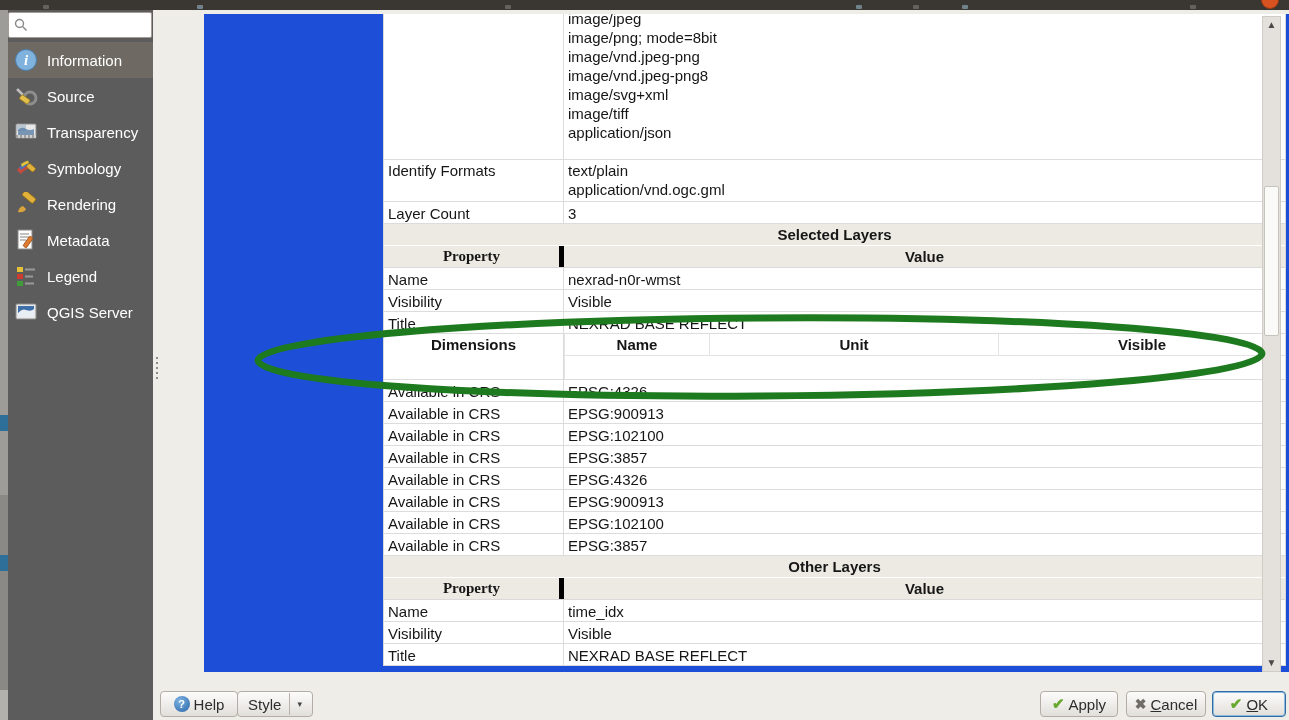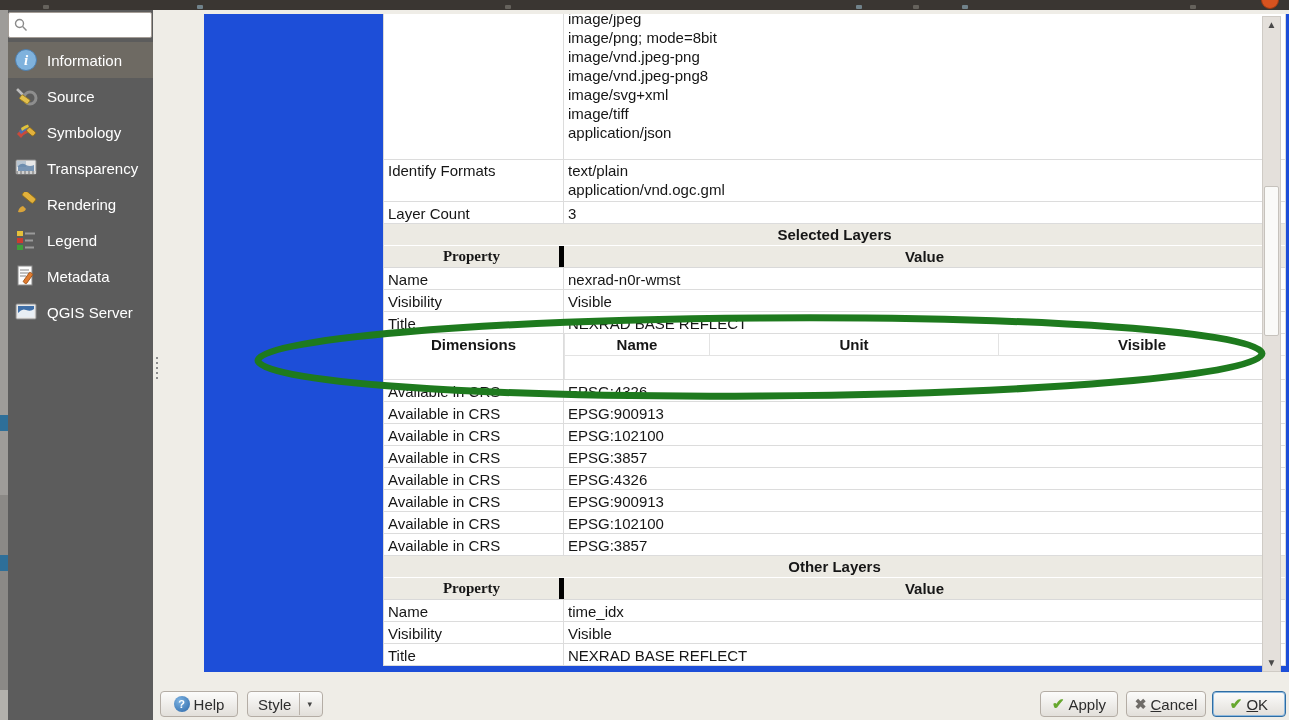--- a/index.html
+++ b/index.html
@@ -70,21 +70,21 @@
   .vthumb { position:absolute; left:1px; top:169px; width:15px; height:150px; background:#fafaf8;
             border:1px solid #c6c2bc; border-radius:2px; }
 
   
   .footer { position:absolute; left:153px; top:688px; width:1136px; height:32px; background:#efede7; z-index:5; }
   .btn { position:absolute; top:3px; height:26px; border:1px solid #b4ada5; border-radius:4px;
          background:linear-gradient(#fcfcfb,#e2dfda); color:#2d2d2d; font-size:15px;
          display:flex; align-items:center; justify-content:center; gap:4px; cursor:default;
          font-family:"Liberation Sans",sans-serif; }
   .btn-help   { left:7px;    width:78px; }
-  .btn-style  { left:94px;   width:76px; }
+  .btn-style  { left:84px;   width:76px; }
   .btn-apply  { left:887px;  width:78px; }
   .btn-cancel { left:973px;  width:80px; }
   .btn-ok     { left:1059px; width:74px; border:1px solid #2e6da4; box-shadow:0 0 0 1px #8fb9dd inset; }
   .glyph-check { color:#67a82f; font-weight:bold; font-size:15px; }
   .glyph-x { color:#6f6c68; font-weight:bold; font-size:14px; }
   .help-q { width:16px; height:16px; border-radius:50%; background:radial-gradient(circle at 35% 30%, #7db3e2, #2a66a8);
             color:#fff; font-size:11px; font-weight:bold; text-align:center; line-height:16px; }
   .style-caret { font-size:9px; color:#444; border-left:1px solid #b9b2aa; padding-left:7px; margin-left:4px; line-height:22px; }
   .accel { text-decoration:underline; }
 
@@ -132,30 +132,20 @@
         <span>Information</span>
       </div>
 
       <div class="nav-item">
         <svg class="nicon" viewBox="0 0 24 24">
           <path d="M4 4 L10 10 L8 12 L2 6 Z" fill="#bdbdbd" stroke="#7d7d7d" stroke-width="0.8"></path>
           <circle cx="16" cy="14" r="6" fill="none" stroke="#8e8e8e" stroke-width="3"></circle>
           <rect x="6" y="13" width="10" height="5" rx="1" transform="rotate(35 11 15)" fill="#e3c04c" stroke="#9a7c1e" stroke-width="0.8"></rect>
         </svg>
         <span>Source</span>
-      </div>
-
-      <div class="nav-item">
-        <svg class="nicon" viewBox="0 0 24 24">
-          <path d="M3 14 q4 -5 9 -6 l3 4 q-5 2 -8 6 z" fill="#c94a3c"></path>
-          <path d="M5 11 q4 -4 8 -5 l2 3 q-5 2 -8 5 z" fill="#4a6fb3"></path>
-          <path d="M7 8 q4 -3 7 -3.5 l1 2.5 q-4 1.5 -7 4 z" fill="#e0c23a"></path>
-          <rect x="13" y="9" width="9" height="5" rx="1.5" transform="rotate(40 17 11)" fill="#e2b13c" stroke="#8f6c14" stroke-width="0.8"></rect>
-        </svg>
-        <span>Symbology</span>
       </div>
 
       <div class="nav-item">
         <svg class="nicon" viewBox="0 0 24 24">
           <rect x="2" y="4" width="20" height="14" rx="1" fill="#e8e8e8" stroke="#8a8a8a"></rect>
           <rect x="3" y="5" width="9" height="6" fill="#b9c6d2"></rect>
           <path d="M4 10 q4 -4 8 -1 q4 2 8 0 v6 h-16 z" fill="#5b7fa6" opacity="0.8"></path>
           <rect x="2" y="15" width="20" height="3" fill="#d0d0d0"></rect>
           <g stroke="#6f6f6f" stroke-width="1">
               <line x1="3" y1="18" x2="3" y2="15"></line>
@@ -163,51 +153,61 @@
               <line x1="11" y1="18" x2="11" y2="15"></line>
               <line x1="15" y1="18" x2="15" y2="15"></line>
               <line x1="19" y1="18" x2="19" y2="15"></line>
             </g>
         </svg>
         <span>Transparency</span>
       </div>
 
       <div class="nav-item">
         <svg class="nicon" viewBox="0 0 24 24">
+          <path d="M3 14 q4 -5 9 -6 l3 4 q-5 2 -8 6 z" fill="#c94a3c"></path>
+          <path d="M5 11 q4 -4 8 -5 l2 3 q-5 2 -8 5 z" fill="#4a6fb3"></path>
+          <path d="M7 8 q4 -3 7 -3.5 l1 2.5 q-4 1.5 -7 4 z" fill="#e0c23a"></path>
+          <rect x="13" y="9" width="9" height="5" rx="1.5" transform="rotate(40 17 11)" fill="#e2b13c" stroke="#8f6c14" stroke-width="0.8"></rect>
+        </svg>
+        <span>Symbology</span>
+      </div>
+
+      <div class="nav-item">
+        <svg class="nicon" viewBox="0 0 24 24">
           <rect x="8" y="2" width="14" height="6" rx="1.5" transform="rotate(40 15 5)" fill="#e2b13c" stroke="#8f6c14" stroke-width="0.8"></rect>
           <path d="M4 20 q1 -5 5 -6 l3 3 q-2 4 -8 3 z" fill="#d9a43a"></path>
         </svg>
         <span>Rendering</span>
+      </div>
+
+      <div class="nav-item">
+        <svg class="nicon" viewBox="0 0 24 24">
+          <rect x="4" y="2" width="14" height="19" fill="#fdfdfd" stroke="#8a8a8a"></rect>
+          <g stroke="#9a9a9a" stroke-width="1.2">
+              <line x1="6" y1="6" x2="15" y2="6"></line>
+              <line x1="6" y1="9" x2="15" y2="9"></line>
+              <line x1="6" y1="12" x2="12" y2="12"></line>
+            </g>
+          <rect x="12" y="8" width="4" height="12" rx="1" transform="rotate(35 14 14)" fill="#e07b30" stroke="#9c4f12" stroke-width="0.8"></rect>
+        </svg>
+        <span>Metadata</span>
       </div>
 
       <div class="nav-item">
         <svg class="nicon" viewBox="0 0 24 24">
           <rect x="3" y="3" width="6" height="5" fill="#e5c03a"></rect>
           <rect x="3" y="10" width="6" height="5" fill="#cc3b2f"></rect>
           <rect x="3" y="17" width="6" height="5" fill="#3f9e3a"></rect>
           <g stroke="#9a9a9a" stroke-width="2">
               <line x1="11" y1="5.5" x2="21" y2="5.5"></line>
               <line x1="11" y1="12.5" x2="19" y2="12.5"></line>
               <line x1="11" y1="19.5" x2="20" y2="19.5"></line>
             </g>
         </svg>
         <span>Legend</span>
-      </div>
-
-      <div class="nav-item">
-        <svg class="nicon" viewBox="0 0 24 24">
-          <rect x="4" y="2" width="14" height="19" fill="#fdfdfd" stroke="#8a8a8a"></rect>
-          <g stroke="#9a9a9a" stroke-width="1.2">
-              <line x1="6" y1="6" x2="15" y2="6"></line>
-              <line x1="6" y1="9" x2="15" y2="9"></line>
-              <line x1="6" y1="12" x2="12" y2="12"></line>
-            </g>
-          <rect x="12" y="8" width="4" height="12" rx="1" transform="rotate(35 14 14)" fill="#e07b30" stroke="#9c4f12" stroke-width="0.8"></rect>
-        </svg>
-        <span>Metadata</span>
       </div>
 
       <div class="nav-item">
         <svg class="nicon" viewBox="0 0 24 24">
           <rect x="2" y="4" width="20" height="15" rx="1" fill="#e9e9e9" stroke="#8a8a8a"></rect>
           <rect x="4" y="6" width="16" height="11" fill="#3f6fa8"></rect>
           <path d="M4 13 q4 -5 8 -3 q5 2 8 -1 v8 h-16 z" fill="#e8eef4"></path>
         </svg>
         <span>QGIS Server</span>
       </div>

